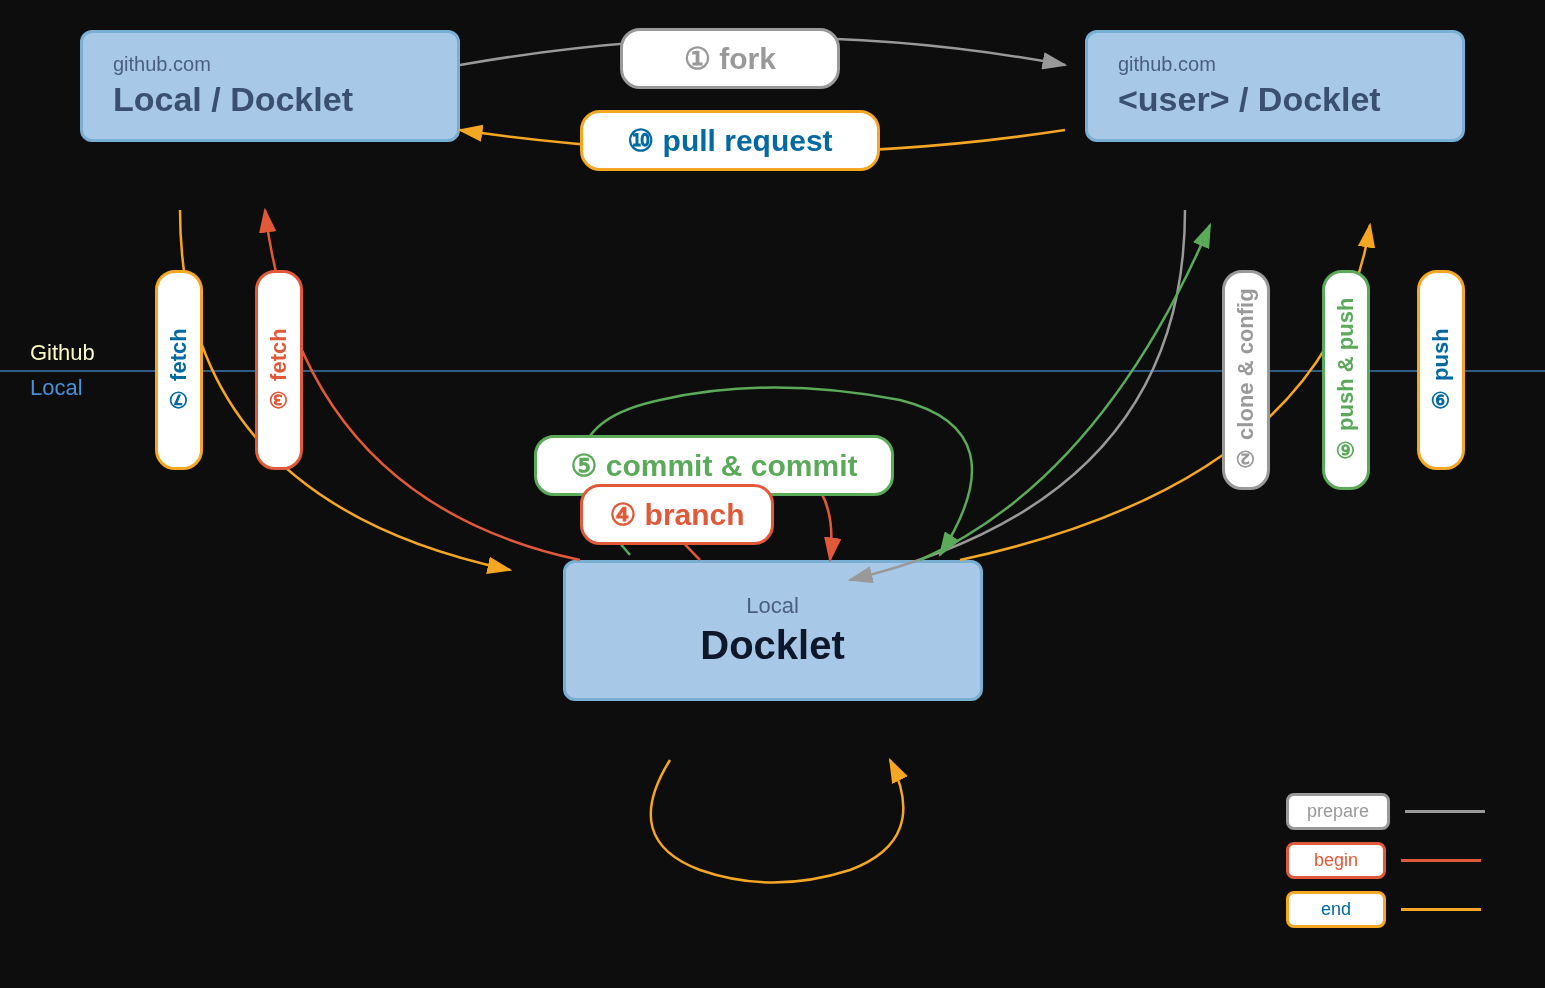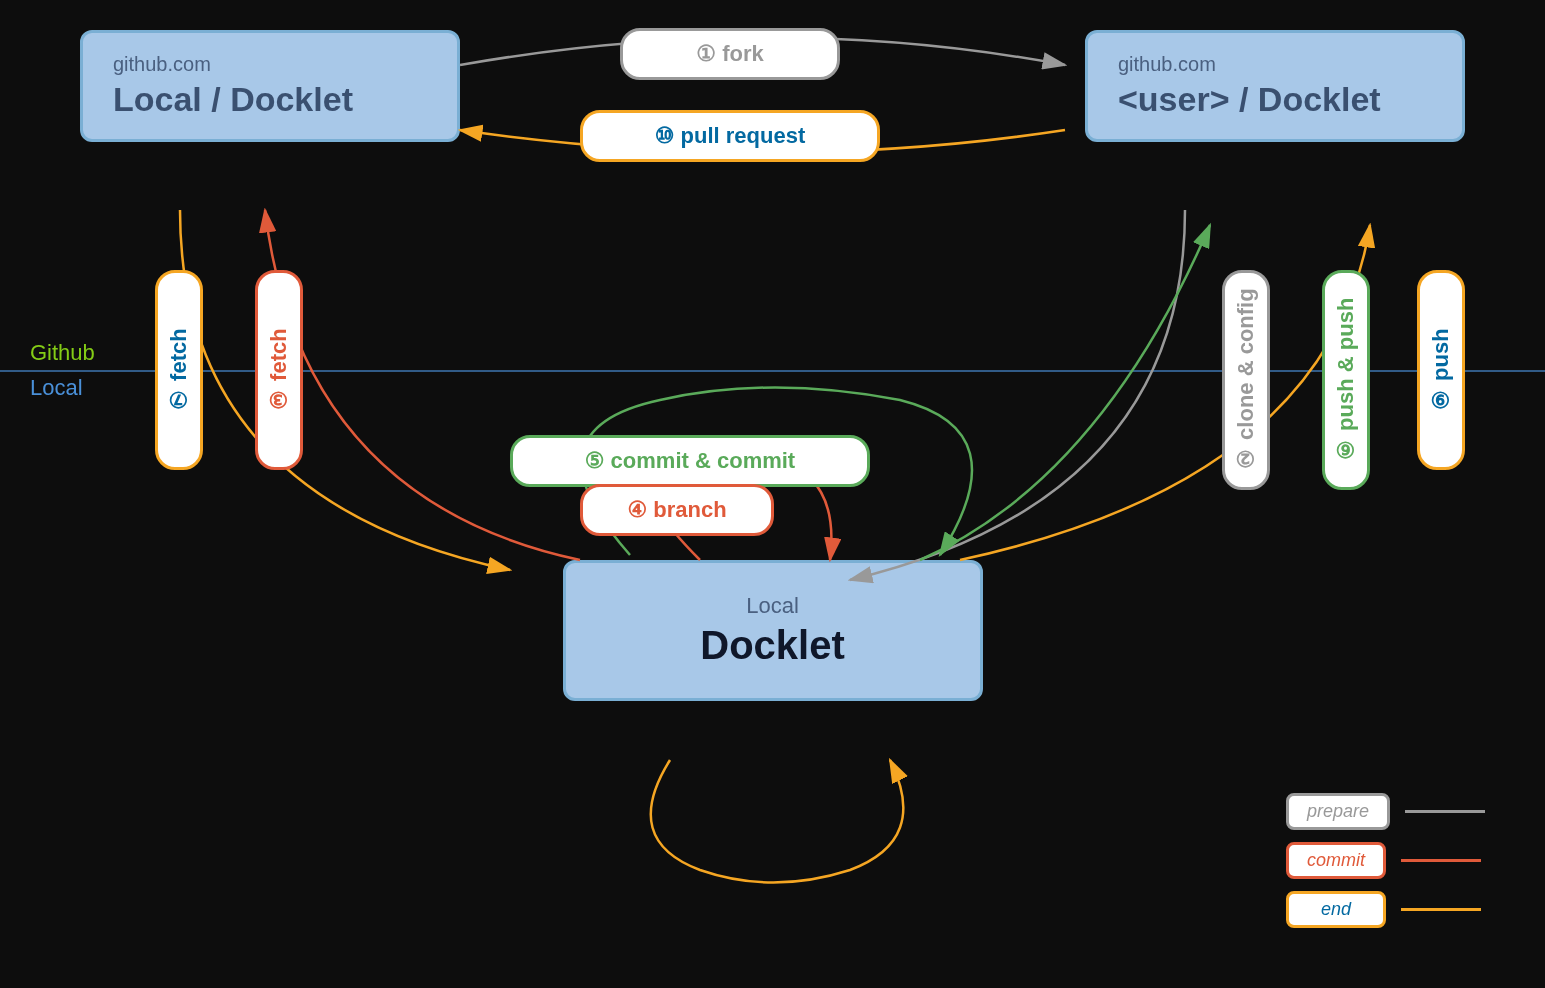--- a/index.html
+++ b/index.html
@@ -27,21 +27,21 @@
       right: 0;
       height: 2px;
       background: #4a90d9;
       opacity: 0.6;
     }
 
     .dividing-label-github {
       position: absolute;
       top: 340px;
       left: 30px;
-      color: #84cc16;
+      color: #fef9c3;
       font-size: 22px;
       font-weight: normal;
       text-align: center;
     }
 
     .dividing-label-local {
       position: absolute;
       top: 375px;
       left: 30px;
       color: #4a90d9;
@@ -122,51 +122,50 @@
       padding: 15px 8px;
       white-space: nowrap;
     }
 
     .label-box-horizontal {
       position: absolute;
       border-radius: 20px;
       display: flex;
       align-items: flex-start;
       justify-content: center;
-      font-size: 22px;
+      font-size: 30px;
       font-weight: bold;
       padding: 10px 8px;
       white-space: nowrap;
     }
 
     
     .color-gray { border: 3px solid #999; color: #999; background: white; }
     .color-orange { border: 3px solid #f5a623; color: #0369a1; background: white; }
     .color-red { border: 3px solid #e05a3a; color: #e05a3a; background: white; }
-    .color-green { border: 3px solid #5aaa5a; color: #5aaa5a; background: white; }
+    .color-green { border: 3px solid #5aaa5a; color: #5aaa5a; background: white; margin-left: 24px; }
 
     
     .arrows-svg {
       position: absolute;
       top: 0;
       left: 0;
       width: 1545px;
       height: 988px;
       pointer-events: none;
     }
 
     
     .legend {
       position: absolute;
       bottom: 60px;
       right: 60px;
       display: flex;
       flex-direction: column;
       gap: 12px;
-      font-style: italic;
     }
 
     .legend-item {
       display: flex;
       align-items: center;
       gap: 15px;
     }
 
     .legend-box {
       padding: 5px 18px;
@@ -282,21 +281,21 @@
     <span>⑨ push</span>
   </div>
 
 
   <div class="legend">
     <div class="legend-item">
       <div class="legend-box color-gray">prepare</div>
       <div class="legend-line" style="background:#999;"></div>
     </div>
     <div class="legend-item">
-      <div class="legend-box color-red">commit</div>
+      <div class="legend-box color-red">begin</div>
       <div class="legend-line" style="background:#e05a3a;"></div>
     </div>
     <div class="legend-item">
       <div class="legend-box color-orange">end</div>
       <div class="legend-line" style="background:#f5a623;"></div>
     </div>
   </div>
 
 </div>
 

